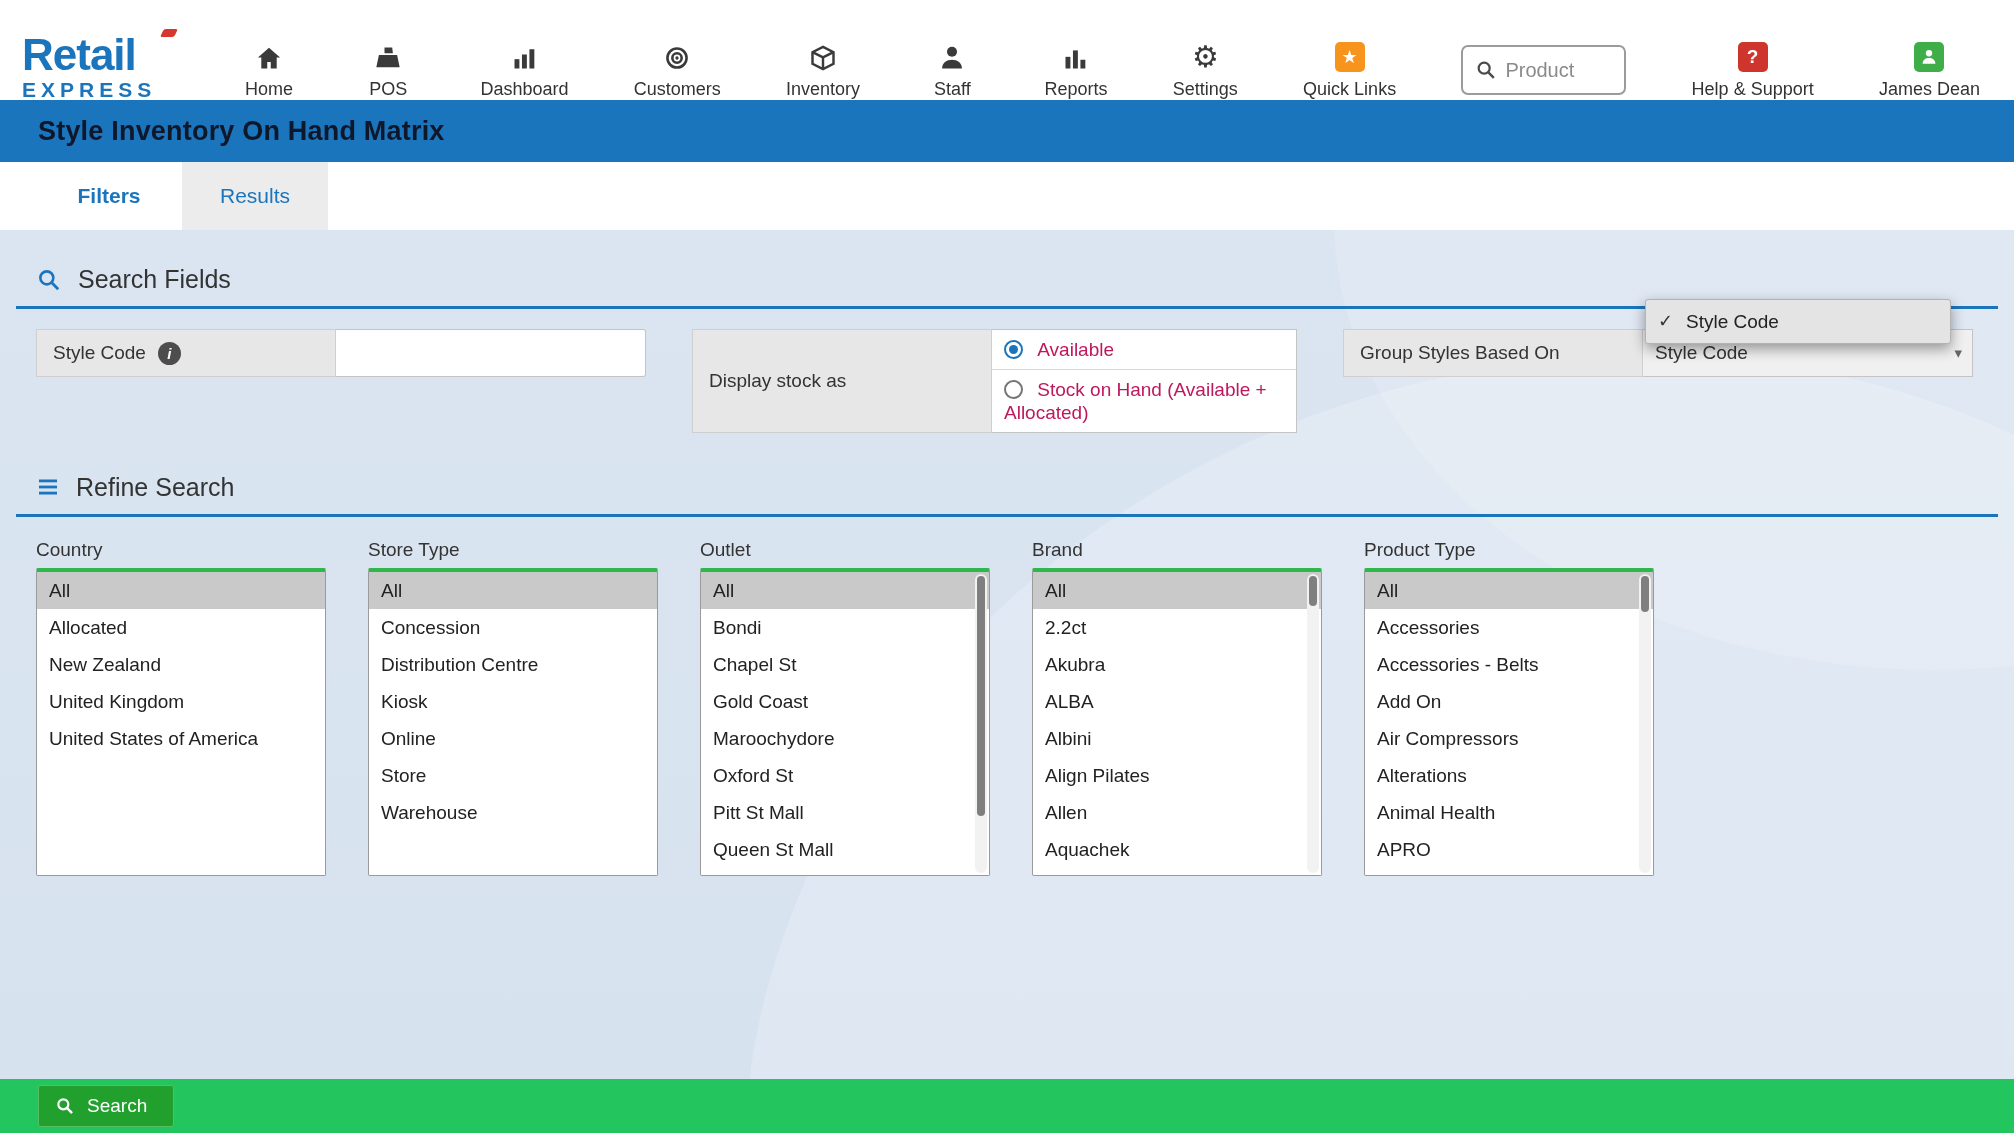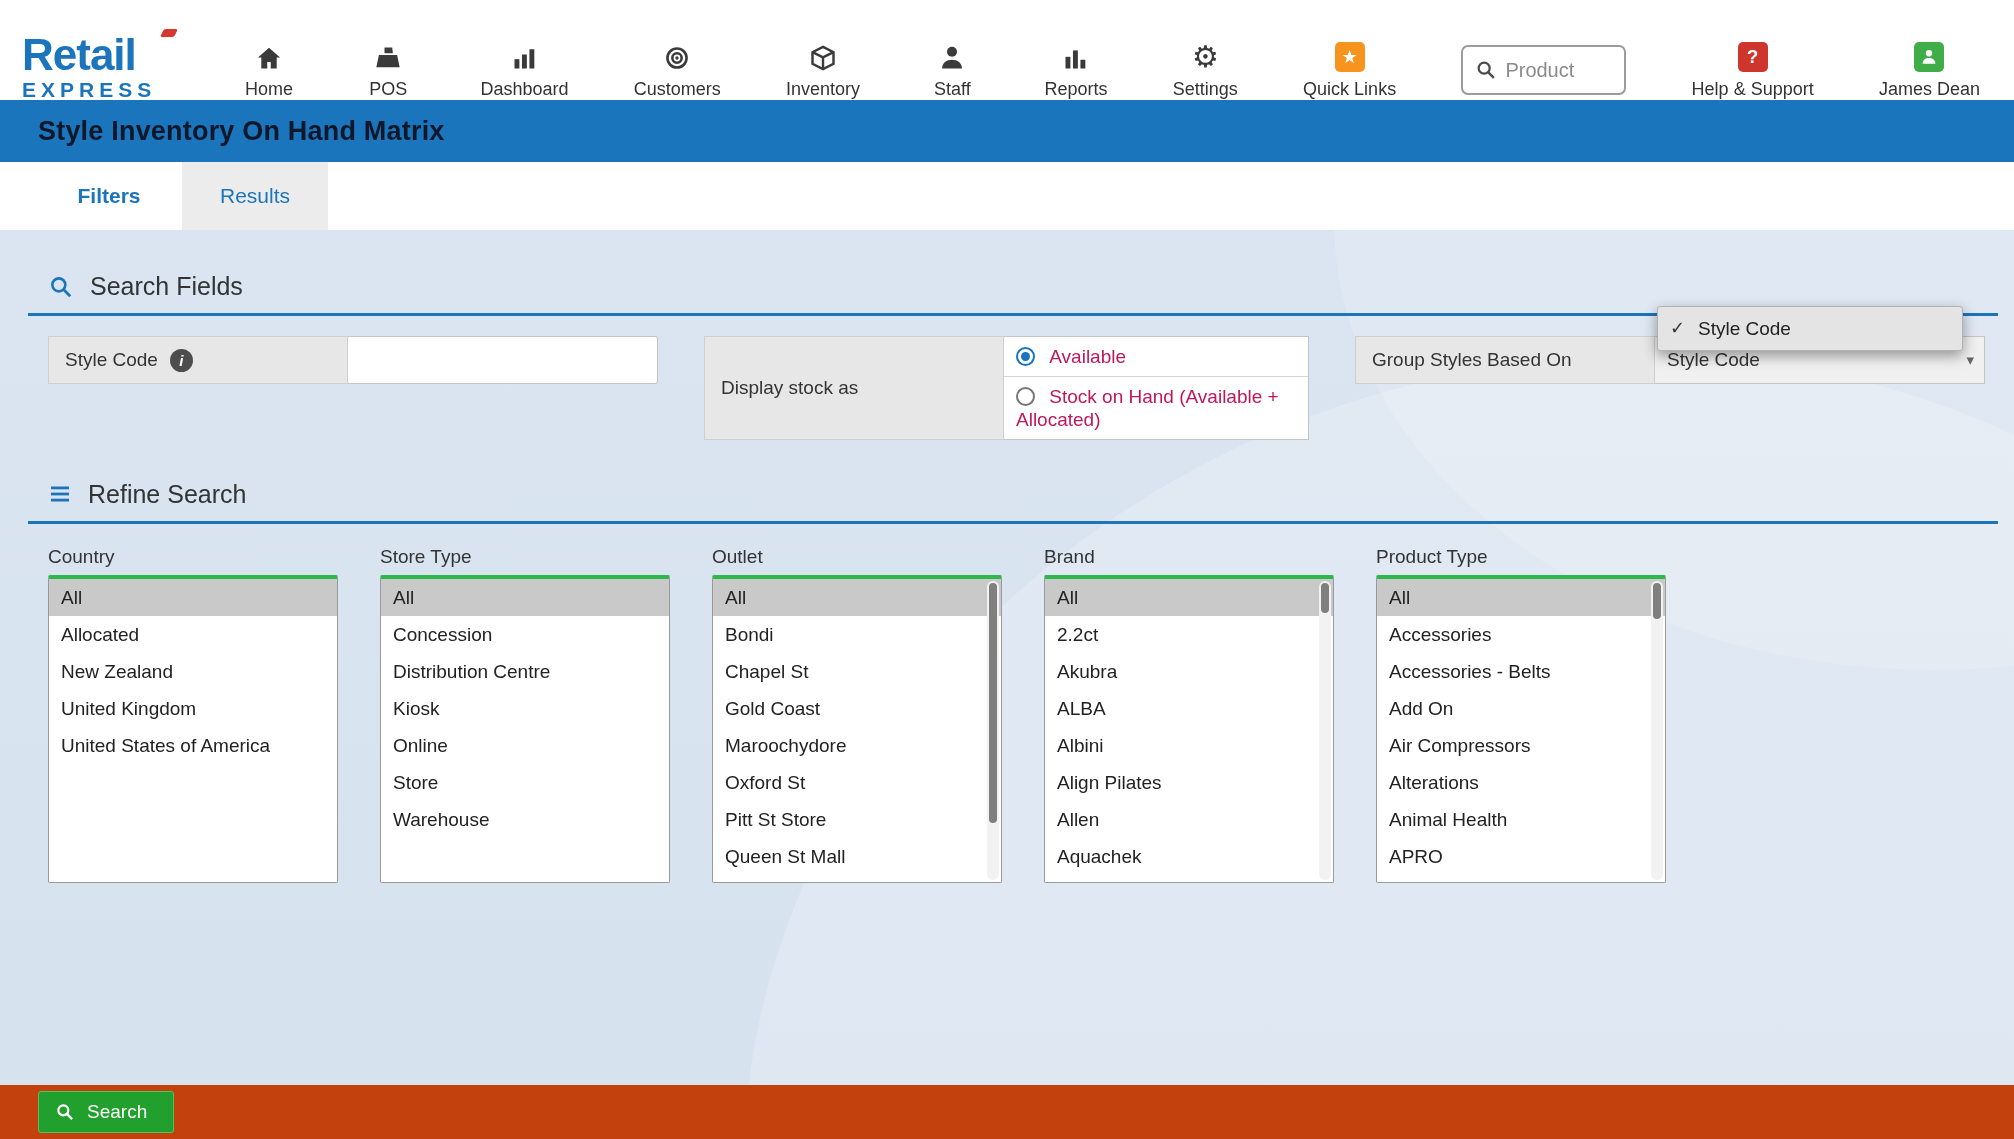--- a/index.html
+++ b/index.html
@@ -99,21 +99,21 @@
     right: -420px; bottom: -780px;
     background: rgba(255,255,255,0.20);
     transform: rotate(-18deg);
   }
   .content::after {
     content: ""; position: absolute;
     width: 1200px; height: 900px; border-radius: 50%;
     right: -520px; top: -460px;
     background: rgba(255,255,255,0.14);
   }
-  .content-inner { position: relative; z-index: 1; padding: 8px 16px; margin-left: 12px; }
+  .content-inner { position: relative; z-index: 1; padding: 1px 16px; }
 
   .section-head {
     display: flex; align-items: center; gap: 16px;
     padding: 34px 0 12px 20px;
     font-size: 25px; color: #333;
   }
   .section-head .head-ico { color: #1b75bc; display: flex; }
   .rule { border-top: 3px solid #1b75bc; }
 
   
@@ -208,22 +208,22 @@
   .lb-thumb {
     width: 8px; margin: 2px auto 0 auto;
     background: #7f7f7f; border-radius: 4px;
   }
   .sb-outlet .lb-thumb { height: 240px; }
   .sb-brand .lb-thumb { height: 30px; }
   .sb-product .lb-thumb { height: 36px; }
 
   
   .footbar {
-    position: absolute; left: 0; right: 0; bottom: 0;
-    height: 54px; background: #c2410c;
+    position: absolute; left: 0; right: 0; bottom: 6px;
+    height: 54px; background: #22c55e;
     display: flex; align-items: center; padding-left: 38px;
     z-index: 5;
   }
   .search-btn {
     display: flex; align-items: center; gap: 12px;
     height: 42px; padding: 0 26px 0 16px;
     background: #21a02e; border: 1px solid #57bf63; border-radius: 3px;
     color: #fff; font-size: 19px; font-family: inherit; cursor: pointer;
   }
   .search-btn .btn-ico { display: flex; color: #fff; }
@@ -472,21 +472,21 @@
         <div class="lb-box sb-outlet">
           <div class="lb-scroll">
               <div class="lb-thumb"></div>
             </div>
         <div class="lb-item selected">All</div>
             <div class="lb-item">Bondi</div>
             <div class="lb-item">Chapel St</div>
             <div class="lb-item">Gold Coast</div>
             <div class="lb-item">Maroochydore</div>
             <div class="lb-item">Oxford St</div>
-            <div class="lb-item">Pitt St Store</div>
+            <div class="lb-item">Pitt St Mall</div>
             <div class="lb-item">Queen St Mall</div>
           </div>
       </div>
 
       <div class="listbox-col">
         <div class="lb-label">Brand</div>
         <div class="lb-box sb-brand">
           <div class="lb-scroll">
               <div class="lb-thumb"></div>
             </div>

